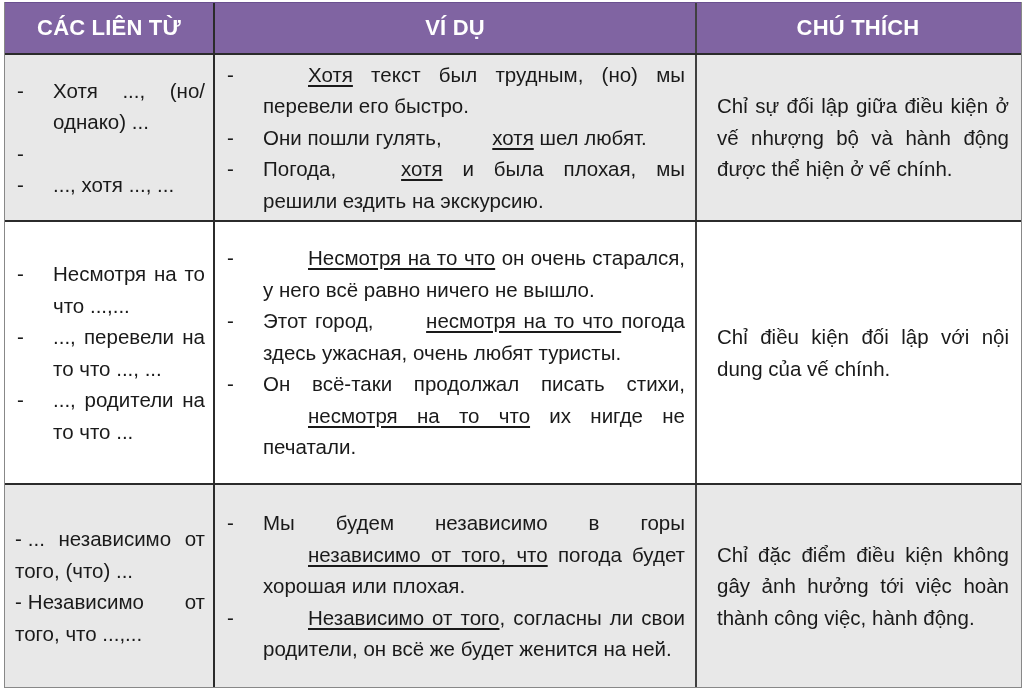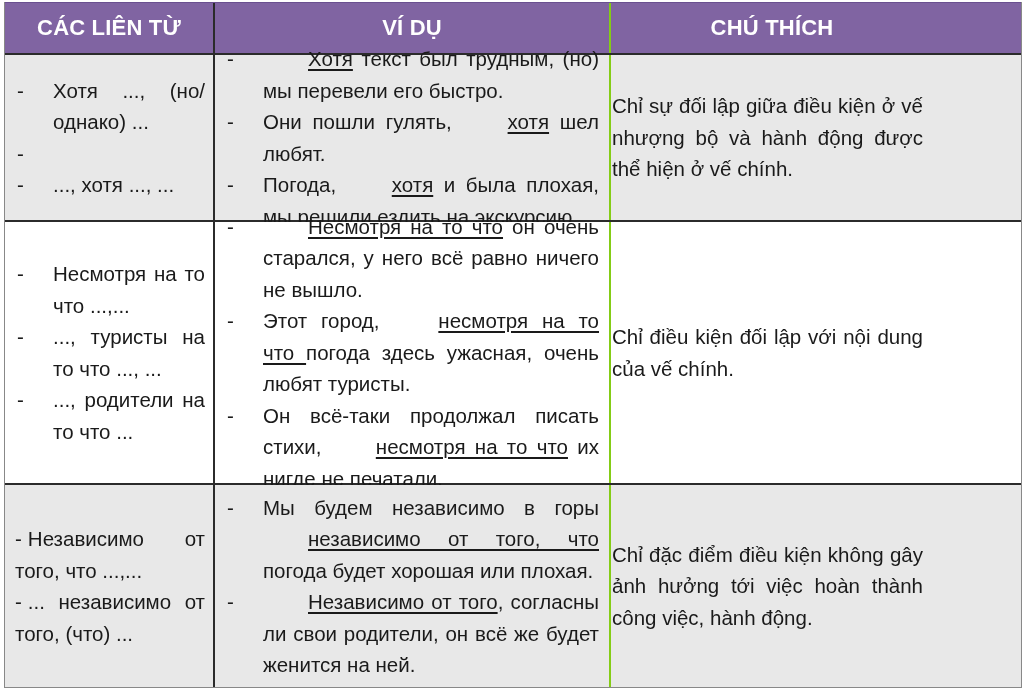--- a/index.html
+++ b/index.html
@@ -43,39 +43,39 @@
       display: flex;
       align-items: center;
       justify-content: center;
       letter-spacing: 0.2px;
     }
     .cell {
       box-sizing: border-box;
       position: relative;
     }
     .c1 { width: 210px; border-right: 2px solid #2b2b2b; }
-    .c2 { width: 396px; border-right: 2px solid #84cc16; }
+    .c2 { width: 482px; border-right: 2px solid #404040; }
     .c3 { width: 322px; }
     .grey { background: #e8e8e8; }
     .white { background: #ffffff; }
     .r1 { height: 167px; }
     .r2 { height: 263px; }
     .r3 { height: 202px; }
 
     .body-cell {
       font-family: "Liberation Sans", sans-serif;
       font-size: 20.5px;
       line-height: 31.5px;
       display: flex;
       flex-direction: column;
       justify-content: center;
     }
     .c1.body-cell { padding: 0 8px 0 10px; }
     .c2.body-cell { padding: 0 10px 0 10px; }
-    .c3.body-cell { padding: 0 10px 0 1px; }
+    .c3.body-cell { padding: 0 10px 0 20px; }
 
     .li {
       display: flex;
       align-items: flex-start;
     }
     .dash {
       width: 36px;
       flex: 0 0 36px;
       text-align: left;
       padding-left: 2px;
@@ -136,21 +136,21 @@
   </div>
 
   <div class="row r2 white">
     <div class="cell c1 body-cell">
       <div class="li">
         <span class="dash">-</span>
         <span class="li-text">Несмотря на то что ...,...</span>
       </div>
       <div class="li">
         <span class="dash">-</span>
-        <span class="li-text">..., туристы на то что ..., ...</span>
+        <span class="li-text">..., перевели на то что ..., ...</span>
       </div>
       <div class="li">
         <span class="dash">-</span>
         <span class="li-text">..., родители на то что ...</span>
       </div>
     </div>
     <div class="cell c2 body-cell">
       <div class="li">
         <span class="dash">-</span>
         <span class="li-text"><span></span><span class="u">Несмотря на то что</span><span> он очень старался, у него всё равно ничего не вышло.</span></span>
@@ -164,22 +164,22 @@
         <span class="li-text"><span>Он всё-таки продолжал писать стихи, </span><span class="u">несмотря на то что</span><span> их нигде не печатали.</span></span>
       </div>
     </div>
     <div class="cell c3 body-cell">
       <div class="plain">Chỉ điều kiện đối lập với nội dung của vế chính.</div>
     </div>
   </div>
 
   <div class="row r3 grey">
     <div class="cell c1 body-cell">
+      <div class="plain"><span class="inline-dash">-</span><span>... независимо от того, (что) ...</span></div>
       <div class="plain"><span class="inline-dash">-</span><span>Независимо от того, что ...,...</span></div>
-      <div class="plain"><span class="inline-dash">-</span><span>... независимо от того, (что) ...</span></div>
     </div>
     <div class="cell c2 body-cell">
       <div class="li">
         <span class="dash">-</span>
         <span class="li-text"><span>Мы будем независимо в горы </span><span class="u">независимо от того, что</span><span> погода будет хорошая или плохая.</span></span>
       </div>
       <div class="li">
         <span class="dash">-</span>
         <span class="li-text"><span></span><span class="u">Независимо от того</span><span>, согласны ли свои родители, он всё же будет женится на ней.</span></span>
       </div>

